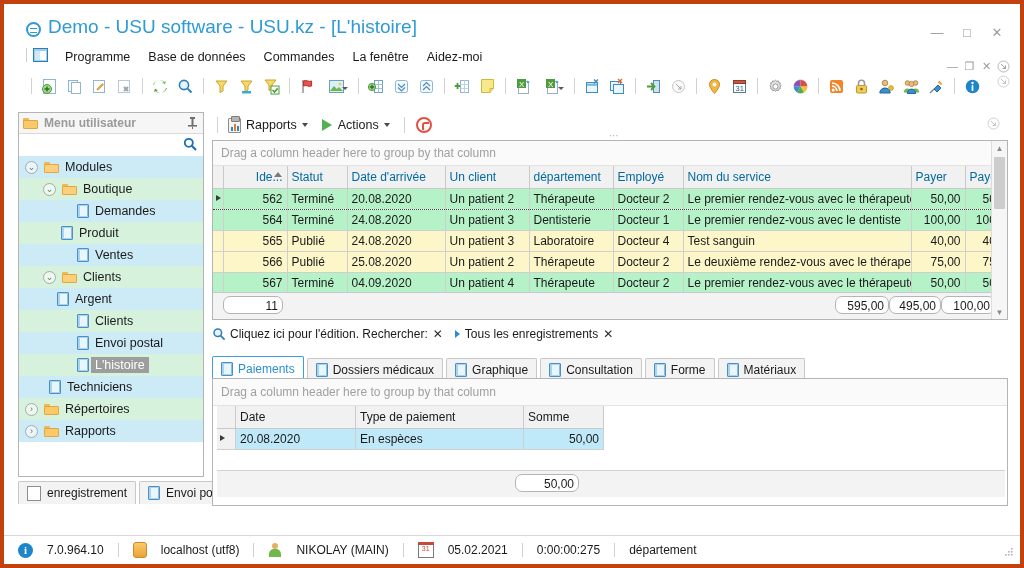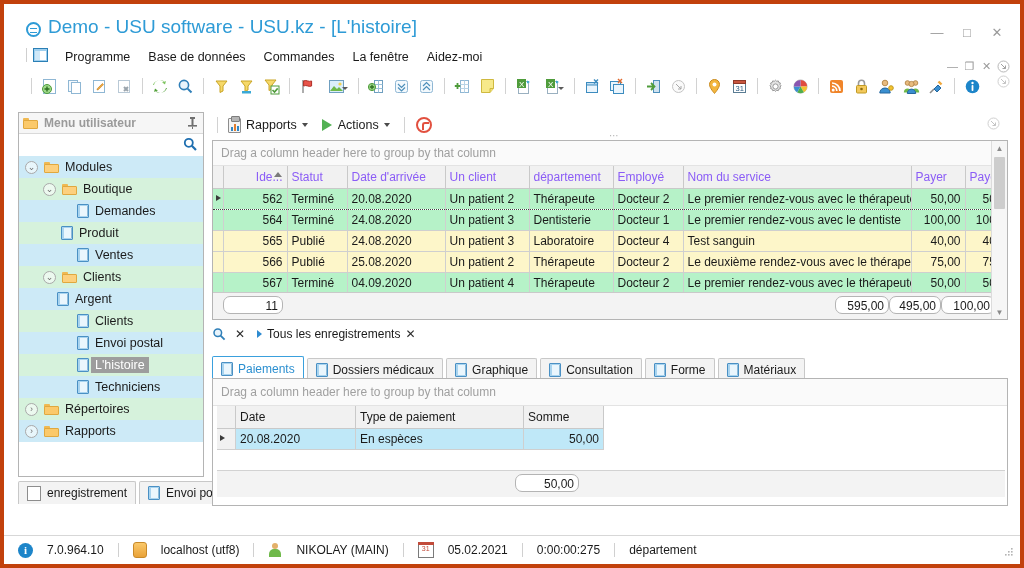--- a/index.html
+++ b/index.html
@@ -113,21 +113,21 @@
   .undo-ico:after{content:"";position:absolute;left:4px;top:3px;width:5px;height:6px;
                   border-left:2px solid #e2503f;border-top:2px solid #e2503f;border-radius:3px 0 0 0;}
 
   
   .gridbox{position:absolute;left:4px;right:2px;top:28px;height:180px;
            border:1px solid #b4b4b4;background:#fff;box-sizing:border-box;}
   .groupbar{height:24px;background:#fafafa;border-bottom:1px solid #e3e3e3;
             display:flex;align-items:center;padding-left:8px;color:#a0a0a0;font-size:12px;}
   .gtable{width:100%;border-collapse:collapse;table-layout:fixed;font-size:12px;}
   .gtable th{background:#f1f1f1;border:1px solid #c9c9c9;border-top:none;border-left:none;
-             font-weight:normal;text-align:left;padding:2px 4px;height:18px;color:#8b5cf6;white-space:nowrap;
+             font-weight:normal;text-align:left;padding:2px 4px;height:18px;color:#0369a1;white-space:nowrap;
              position:relative;}
   .gtable td{border:1px solid #cfcfcf;border-top:none;border-left:none;padding:1px 4px;height:18px;
              white-space:nowrap;overflow:hidden;}
   .gtable td.num,.gtable th.num{text-align:right;}
   .indcol{width:10px;background:#f1f1f1;border-right:1px solid #c9c9c9;}
   .row-green td{background:#b6f2c8;}
   .row-yellow td{background:#fdf6c9;}
   .row-cur td{border-top:1px dotted #404040;border-bottom:1px dotted #404040;}
   .rowmark{position:relative;}
   .rowmark:after{content:"";position:absolute;left:3px;top:6px;width:0;height:0;
@@ -602,21 +602,21 @@
             </span>
           <span class="tlabel">Envoi postal</span>
         </div>
         <div class="tnode g1 sel" style="padding-left:58px">
           <span class="doc-ico">
               <i class="o"></i>
               <i class="i"></i>
             </span>
           <span class="tlabel">L'histoire</span>
         </div>
-        <div class="tnode g0" style="padding-left:58px">
+        <div class="tnode g0" style="padding-left:30px">
           <span class="doc-ico">
               <i class="o"></i>
               <i class="i"></i>
             </span>
           <span class="tlabel">Techniciens</span>
         </div>
 
         <div class="tnode g1" style="padding-left:6px">
           <span class="texp">›</span>
           <span style="width:6px"></span>
@@ -808,20 +808,21 @@
         </div>
       </div>
 
       <div class="filterbar">
         <span style="width:15px;height:14px;margin-right:3px;">
           <svg width="14" height="14" viewBox="0 0 14 14">
               <circle cx="5.8" cy="5.8" r="3.8" fill="#e8f4fc" stroke="#2f7fb8" stroke-width="1.5"></circle>
               <path d="M8.6 8.6L12.6 12.6" stroke="#2f7fb8" stroke-width="1.8"></path>
             </svg>
         </span>
+        <span>Cliquez ici pour l'édition. Rechercher:</span>
         <span class="fb-x">✕</span>
         <span class="fb-tri"></span>
         <span>Tous les enregistrements</span>
         <span class="fb-x">✕</span>
       </div>
       <div class="dots">⋯</div>
 
       <div class="dtabs">
         <div class="dtab active">
           <span class="doc-ico">

